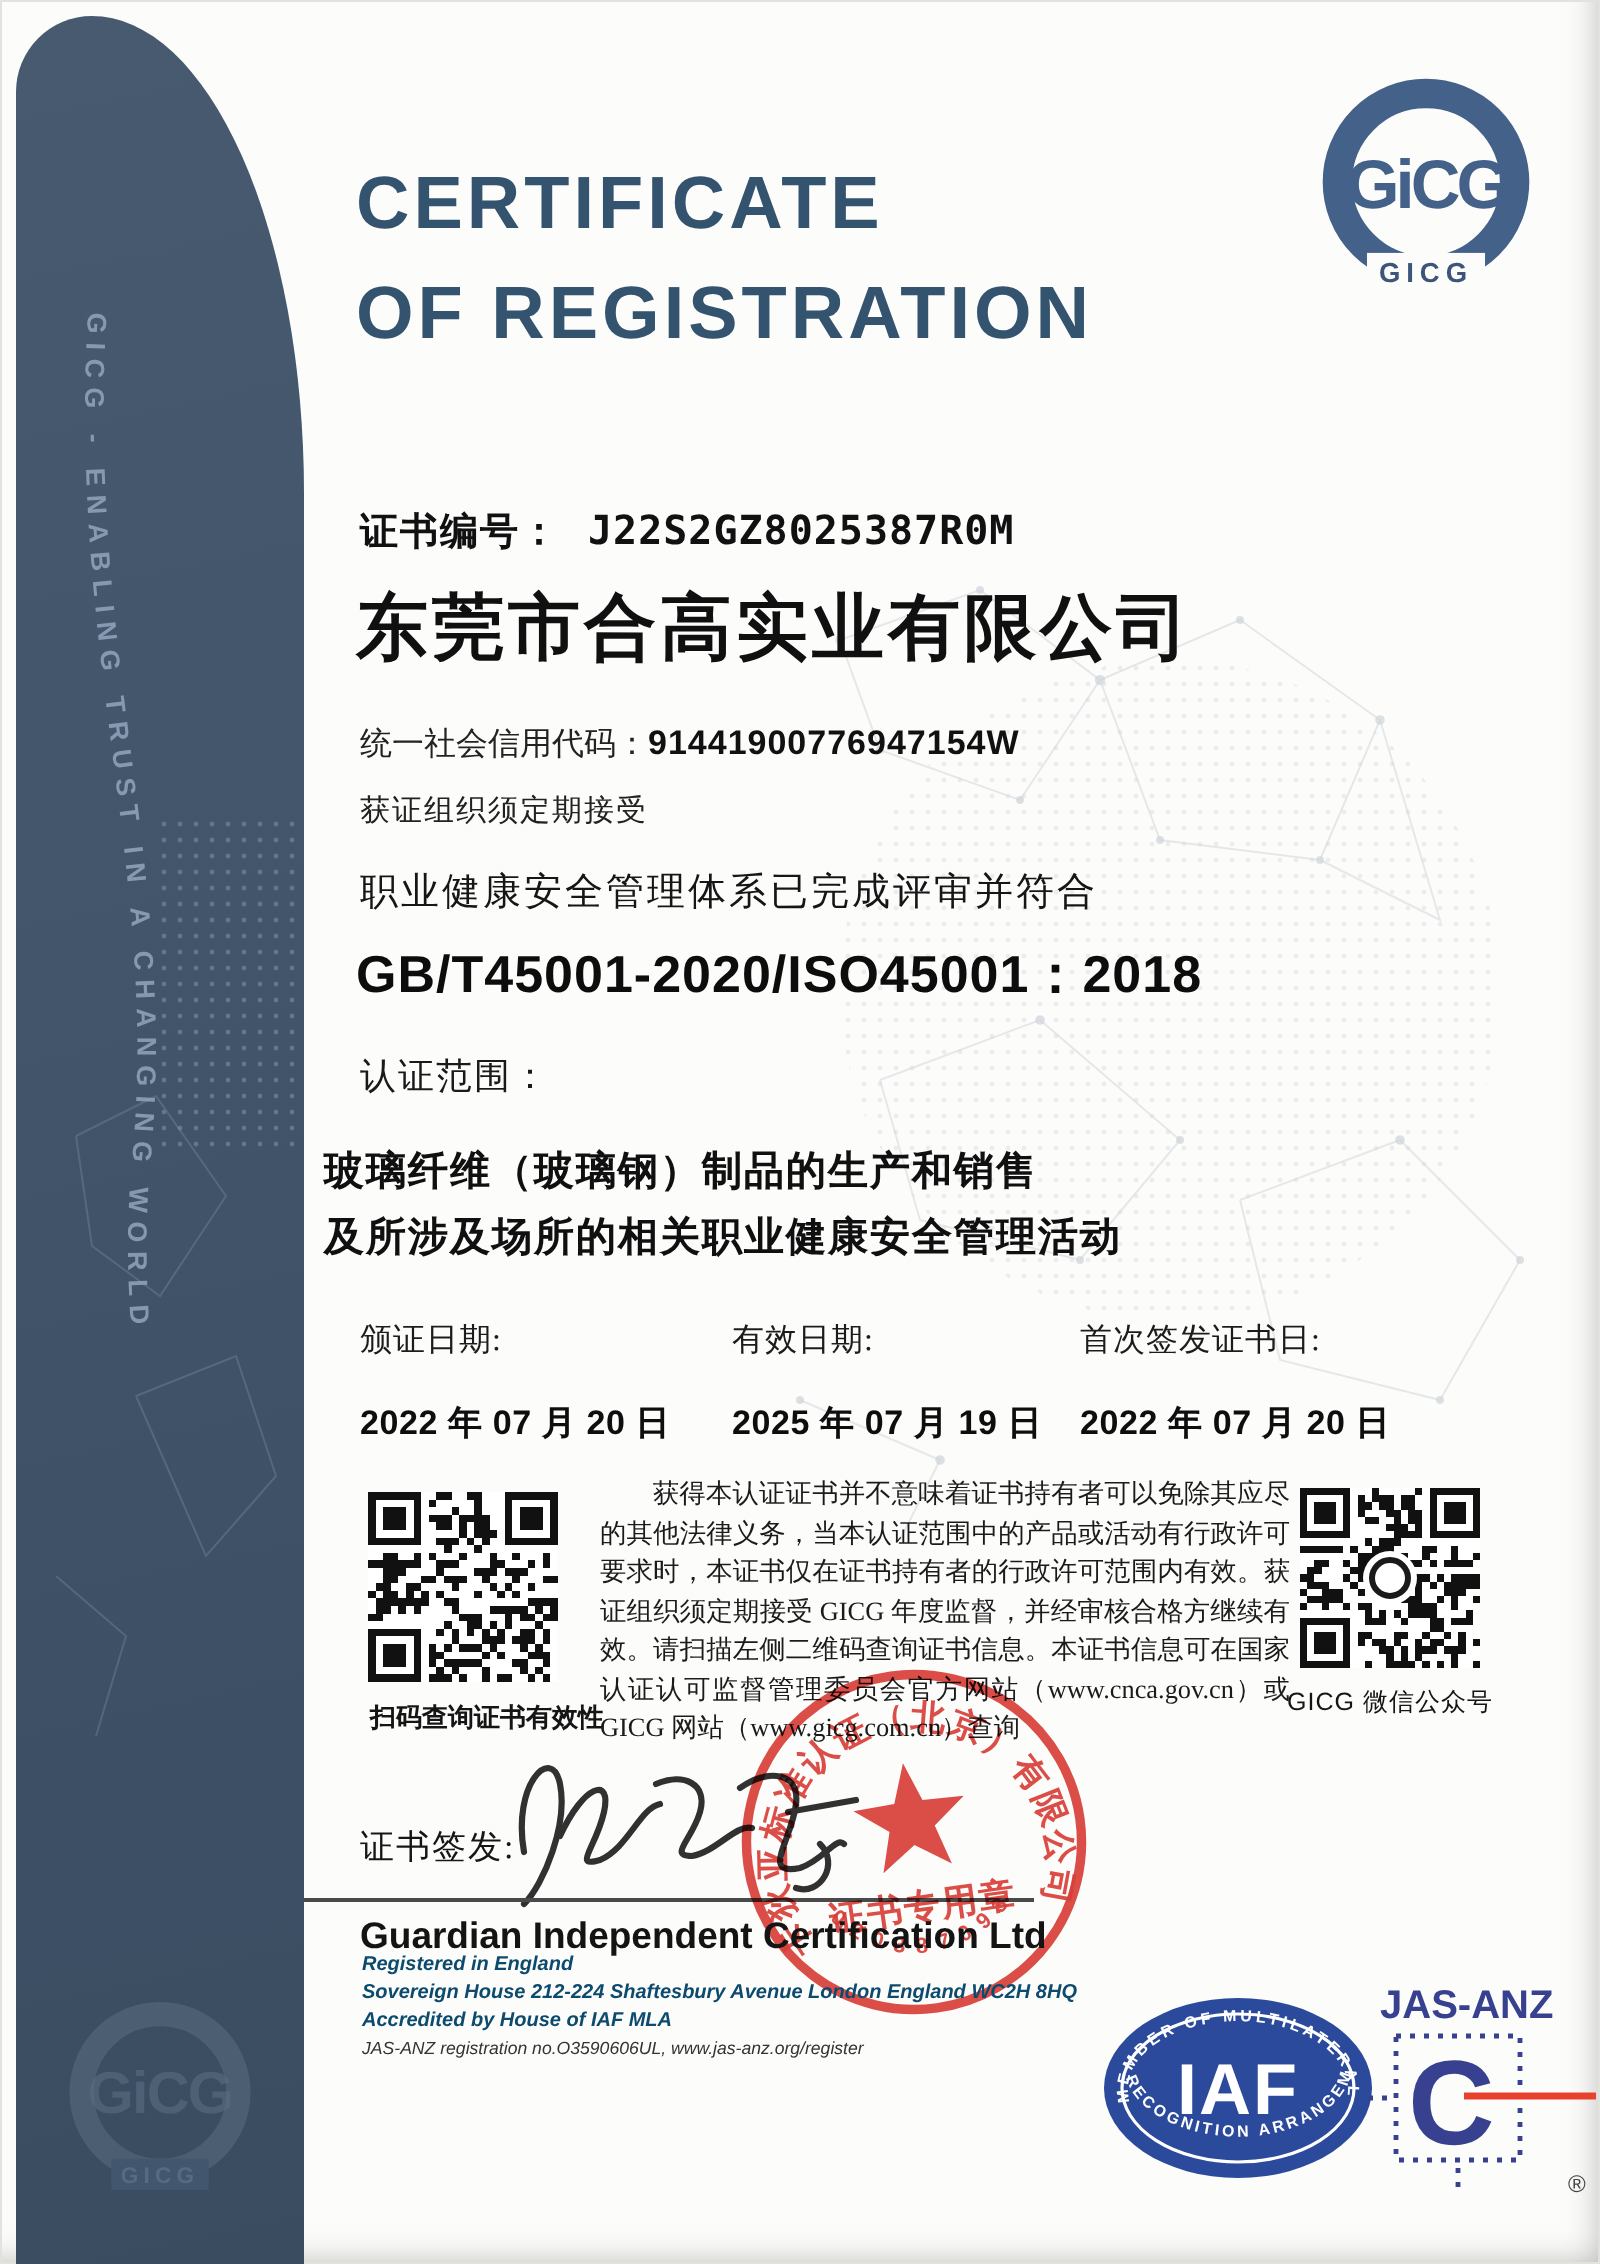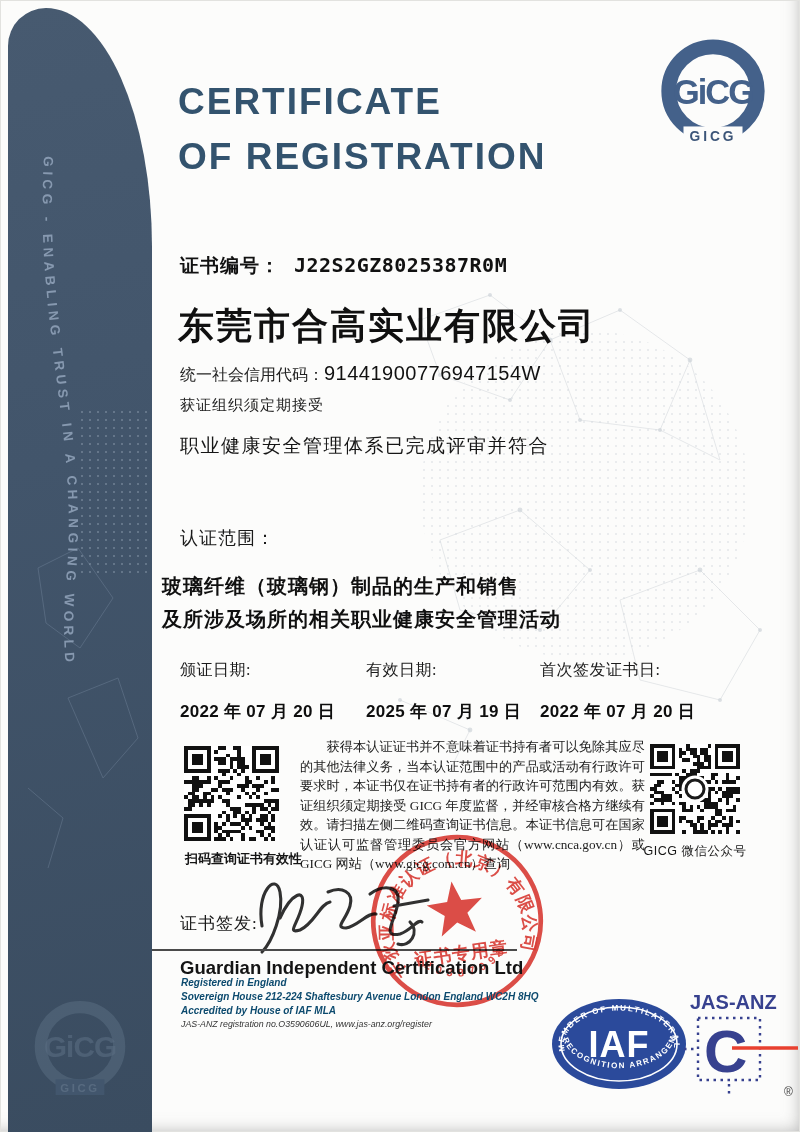--- a/index.html
+++ b/index.html
@@ -29,23 +29,23 @@
   .title-cn-band{left:150px;top:186px;width:650px;height:50px;background:#efeeea;}
   .title-cn{left:30px;top:7px;font-size:31px;font-weight:700;color:#141414;letter-spacing:2px;
             font-family:"Liberation Sans","DejaVu Sans",sans-serif;}
 
   
   .certno-row{left:180px;top:253px;font-size:19px;color:#111;}
   .certno-label{font-weight:700;letter-spacing:1px;margin-top:30px;}
   .certno-val{font-family:"DejaVu Sans Mono","Liberation Mono",monospace;font-weight:700;
               font-size:20px;margin-left:14px;letter-spacing:.5px;}
   .company{left:178px;top:290px;font-size:36px;font-weight:600;color:#101010;letter-spacing:2px;
-           font-family:"Liberation Serif","DejaVu Serif",serif;margin-top:12px;}
+           font-family:"Liberation Serif","DejaVu Serif",serif;}
   .uscc{left:180px;top:362px;font-size:16px;color:#222;font-family:"Liberation Serif","DejaVu Serif",serif;}
-  .uscc b{font-family:"Liberation Sans","DejaVu Sans",sans-serif;font-size:20px;font-weight:400;color:#111;letter-spacing:.5px;}
+  .uscc b{font-family:"Liberation Sans","DejaVu Sans",sans-serif;font-size:17px;font-weight:700;color:#111;letter-spacing:.5px;}
   .address{left:180px;top:396px;font-size:15px;color:#222;font-family:"Liberation Serif","DejaVu Serif",serif;letter-spacing:1px;}
   .sys-line{left:180px;top:433px;font-size:19px;color:#161616;font-family:"Liberation Serif","DejaVu Serif",serif;letter-spacing:1.5px;}
   .standard{left:178px;top:470px;font-size:26px;font-weight:800;color:#0d0d0d;letter-spacing:.5px;}
   .scope-label{left:180px;top:526px;font-size:18px;color:#1a1a1a;font-family:"Liberation Serif","DejaVu Serif",serif;letter-spacing:1px;}
   .scope{left:162px;top:570px;font-size:20px;font-weight:700;color:#101010;line-height:33px;letter-spacing:1px;}
 
   
   .date-col{top:660px;font-size:16px;color:#1c1c1c;}
   .date-col .lbl{font-family:"Liberation Serif","DejaVu Serif",serif;letter-spacing:.5px;}
   .date-col .val{margin-top:19px;font-weight:700;font-size:17px;color:#0e0e0e;letter-spacing:.3px;}
@@ -151,20 +151,21 @@
 
   <div class="abs company">东莞市合高实业有限公司</div>
 
   <div class="abs uscc">
     <span>统一社会信用代码：</span><b>91441900776947154W</b>
   </div>
 
   <div class="abs address">获证组织须定期接受</div>
 
   <div class="abs sys-line">职业健康安全管理体系已完成评审并符合</div>
+  <div class="abs standard">GB/T45001-2020/ISO45001：2018</div>
 
   <div class="abs scope-label">认证范围：</div>
   <div class="abs scope">
     <div>玻璃纤维（玻璃钢）制品的生产和销售</div>
     <div>及所涉及场所的相关职业健康安全管理活动</div>
   </div>
 
   <div class="abs date-col" style="left:180px;">
     <div class="lbl">颁证日期:</div>
     <div class="val">2022 年 07 月 20 日</div>

